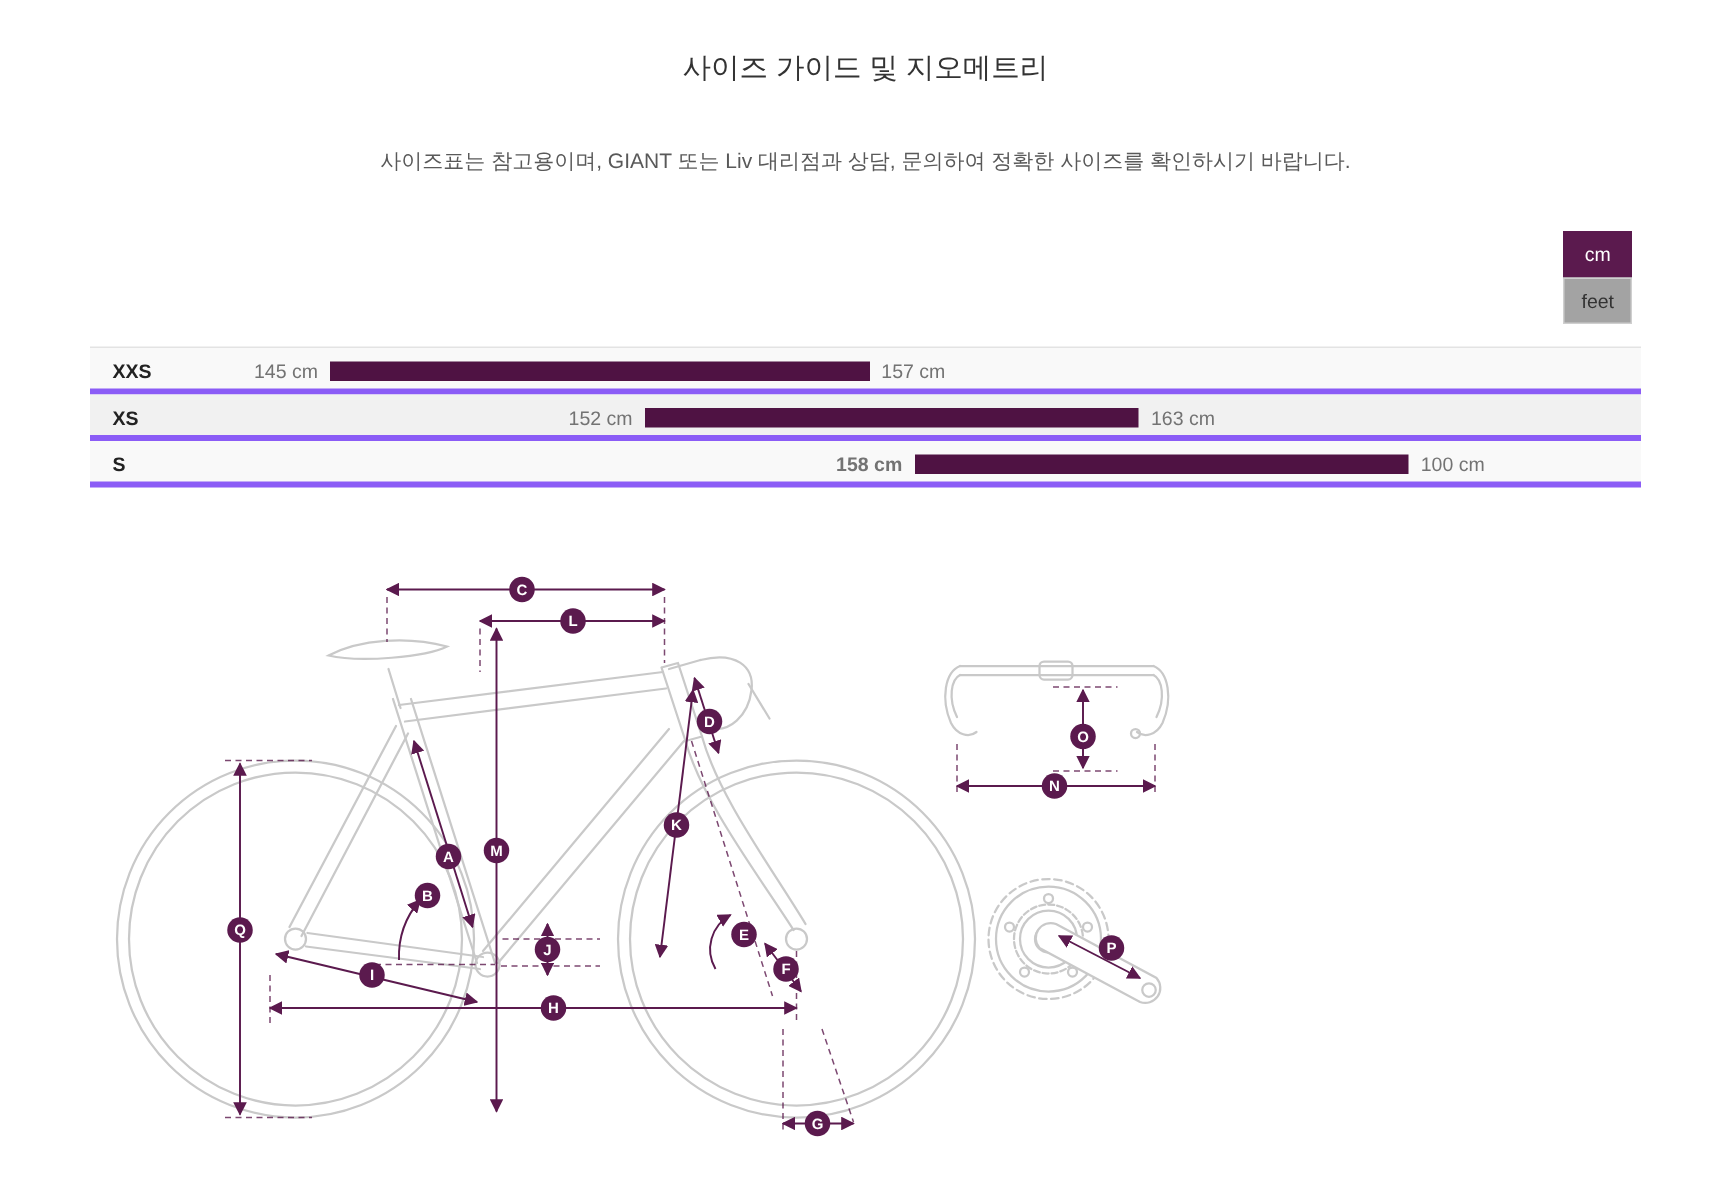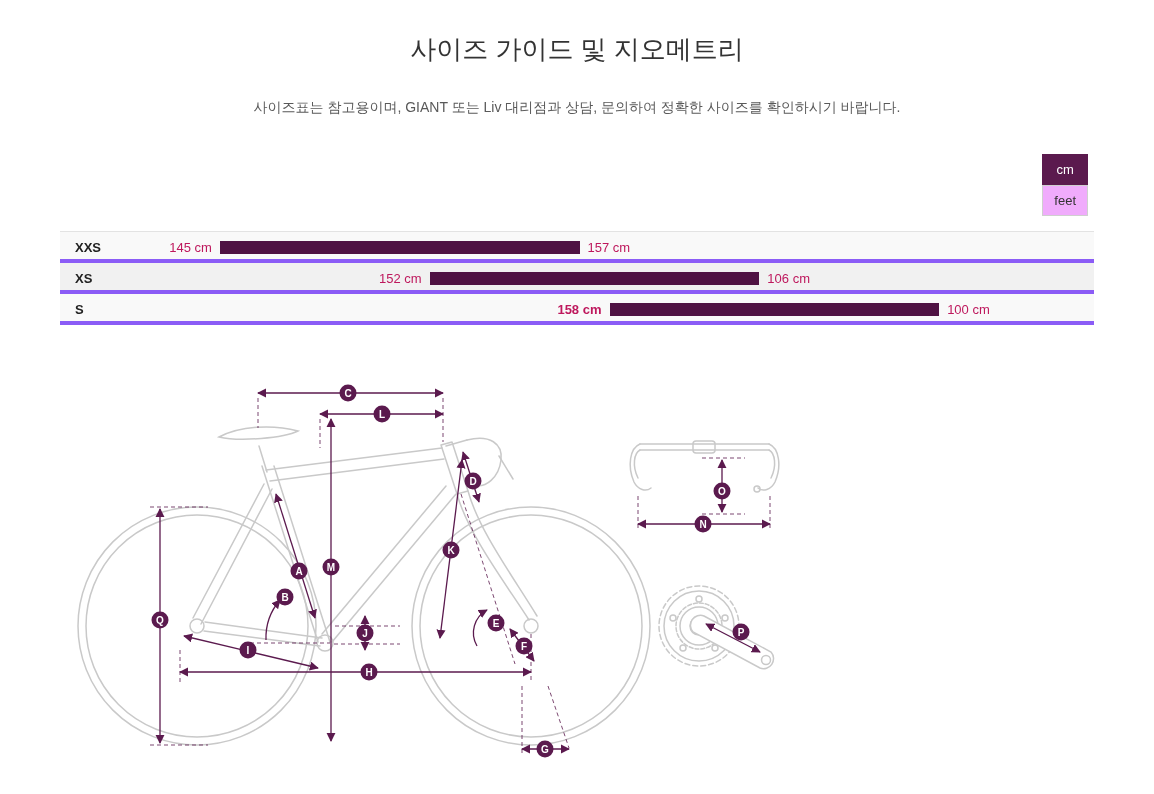--- a/index.html
+++ b/index.html
@@ -7,35 +7,35 @@
     --bar:#4f1243;
     --sketch:#c9c9c9;
   }
   *{margin:0;padding:0;box-sizing:border-box;}
   html,body{background:#fff;}
   body{font-family:"Liberation Sans",sans-serif;}
   .page{position:relative;width:1154px;height:794px;background:#fff;overflow:hidden;}
 
   .page-title{
     position:absolute;top:32px;left:0;width:100%;
-    text-align:center;font-size:26px;font-weight:500;color:#333;
+    text-align:center;font-size:19px;font-weight:500;color:#333;
   }
   .page-subtitle{
     position:absolute;top:94px;left:0;width:100%;
     text-align:center;font-size:14px;color:#595959;line-height:27px;
   }
 
   .unit-toggle{
     position:absolute;top:154px;right:66px;display:flex;flex-direction:column;
   }
   .unit-toggle .toggle-btn{
     min-width:42px;height:31px;padding:0 11px;
     font-family:"Liberation Sans",sans-serif;
     font-size:13px;line-height:29px;text-align:center;
-    background:#f0abfc;color:#333;border:1px solid #cfcfcf;cursor:pointer;
+    background:#a3a3a3;color:#333;border:1px solid #cfcfcf;cursor:pointer;
   }
   .unit-toggle .toggle-btn.active{
     background:var(--accent);color:#fff;border-color:var(--accent);
   }
 
   .size-chart{
     position:absolute;top:231px;left:60px;right:60px;
     border-top:1px solid #e3e3e3;
   }
   .size-row{
@@ -47,21 +47,21 @@
     position:absolute;left:15px;top:0;line-height:31px;
     font-size:13px;font-weight:bold;color:#222;
   }
   .size-row .bar-track{
     position:absolute;left:100px;right:35px;top:0;bottom:0;
   }
   .size-row .range-bar{
     position:absolute;top:9px;height:13px;background:var(--bar);
   }
   .size-row .range-label{
-    position:absolute;top:0;line-height:31px;font-size:13px;color:#be185d;white-space:nowrap;
+    position:absolute;top:0;line-height:31px;font-size:13px;color:#737373;white-space:nowrap;
   }
   .size-row .range-label.min{padding-right:8px;text-align:right;}
   .size-row .range-label.max{padding-left:8px;}
 
   .geometry-svg{
     position:absolute;top:365px;left:0;width:1154px;height:429px;
     pointer-events:none;
   }
   .bike{stroke:var(--sketch);fill:none;stroke-width:1.5;stroke-linecap:round;}
   .bike-solid{stroke:var(--sketch);fill:#fff;stroke-width:1.5;}
@@ -94,21 +94,21 @@
         <span class="range-label min" style="right: 93.3333%;">145 cm</span>
         <div class="range-bar" style="left: 6.66667%; width: 40%;"></div>
         <span class="range-label max" style="left: 46.6667%;">157 cm</span>
       </div>
     </div>
       <div class="size-row alt">
       <span class="size-label">XS</span>
       <div class="bar-track">
         <span class="range-label min" style="right: 70%;">152 cm</span>
         <div class="range-bar" style="left: 30%; width: 36.6667%;"></div>
-        <span class="range-label max" style="left: 66.6667%;">106 cm</span>
+        <span class="range-label max" style="left: 66.6667%;">163 cm</span>
       </div>
     </div>
       <div class="size-row">
       <span class="size-label">S</span>
       <div class="bar-track">
         <span class="range-label min" style="right: 50%; font-weight: bold;">158 cm</span>
         <div class="range-bar" style="left: 50%; width: 36.6667%;"></div>
         <span class="range-label max" style="left: 86.6667%;">100 cm</span>
       </div>
     </div>

